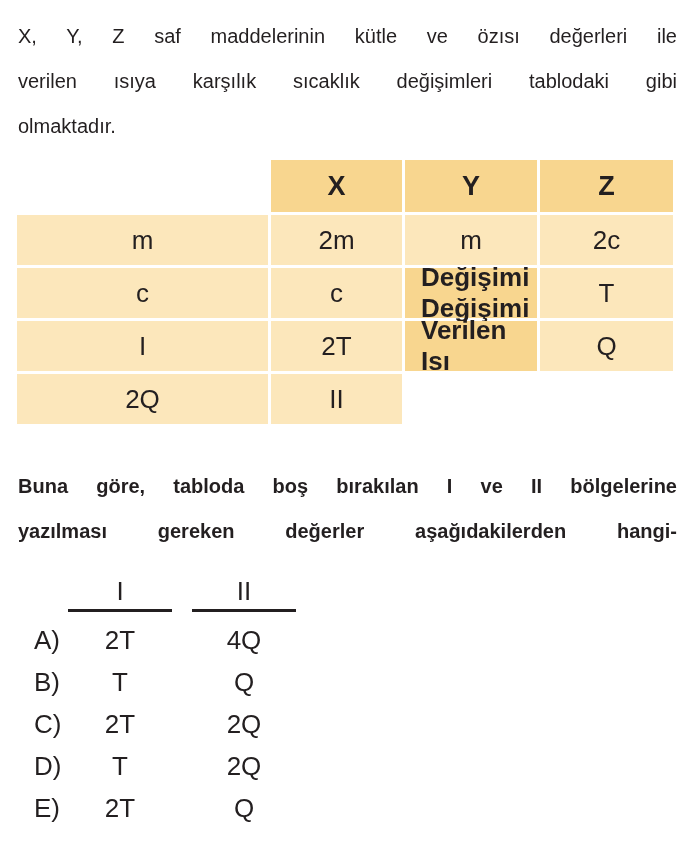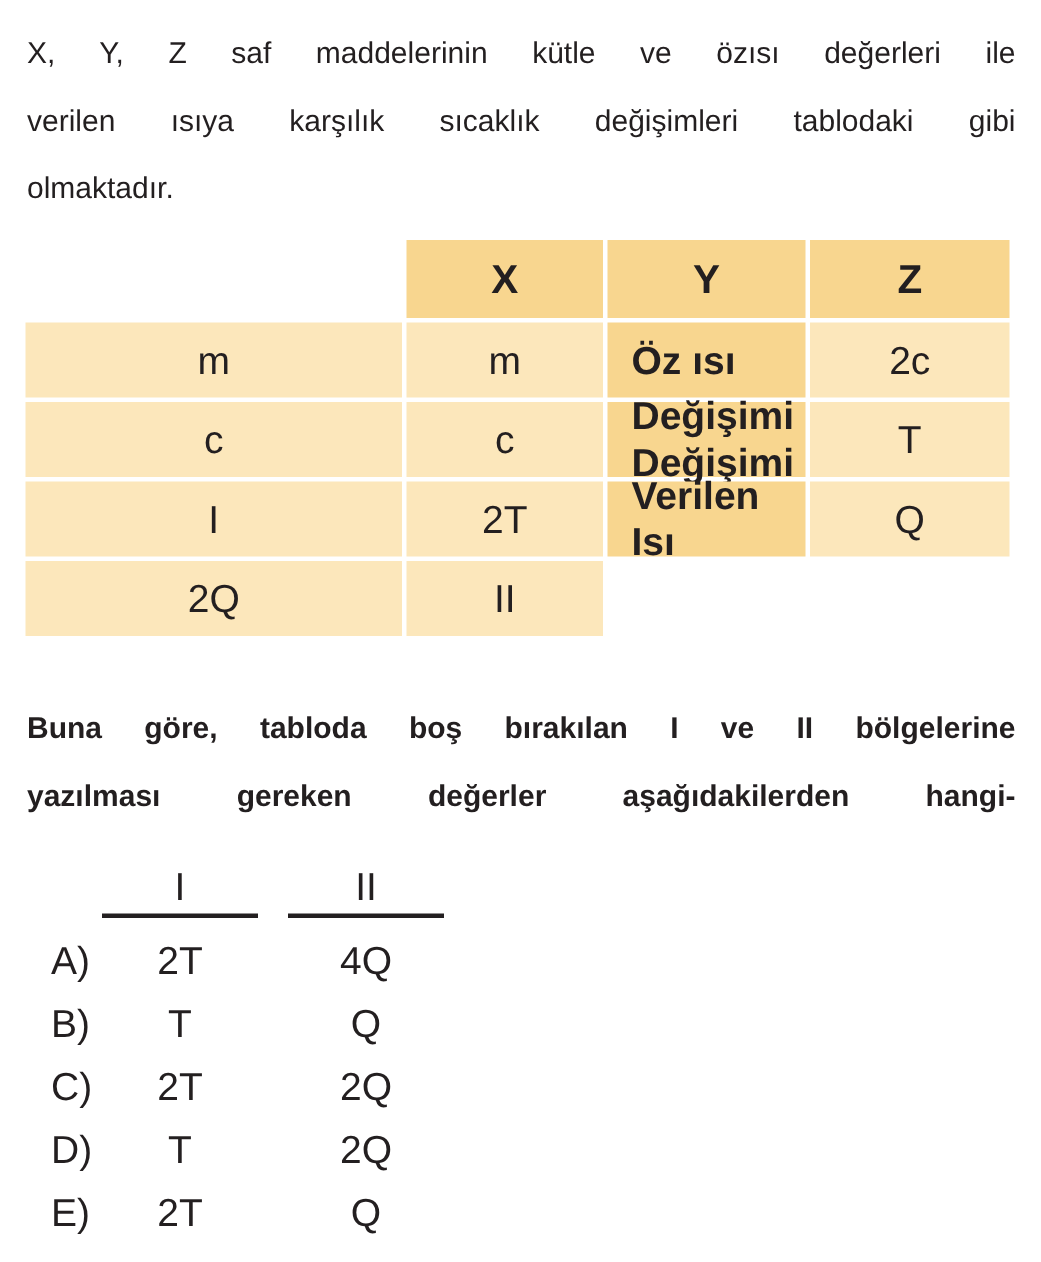--- a/index.html
+++ b/index.html
@@ -114,23 +114,23 @@
     <span class="line last">olmaktadır.</span>
   </div>
 
   <div class="dtable">
     <div class="corner"></div>
     <div class="colhead">X</div>
     <div class="colhead">Y</div>
     <div class="colhead">Z</div>
 
     <div class="cell">m</div>
+    <div class="cell">2m</div>
     <div class="cell">m</div>
 
-    <div class="rowlabel">Öz ısı</div>
     <div class="cell">2c</div>
     <div class="cell">c</div>
     <div class="cell">c</div>
 
     <div class="rowlabel">Değişimi Değişimi</div>
     <div class="cell">T</div>
     <div class="cell">I</div>
     <div class="cell">2T</div>
 
     <div class="rowlabel">Verilen Isı</div>

